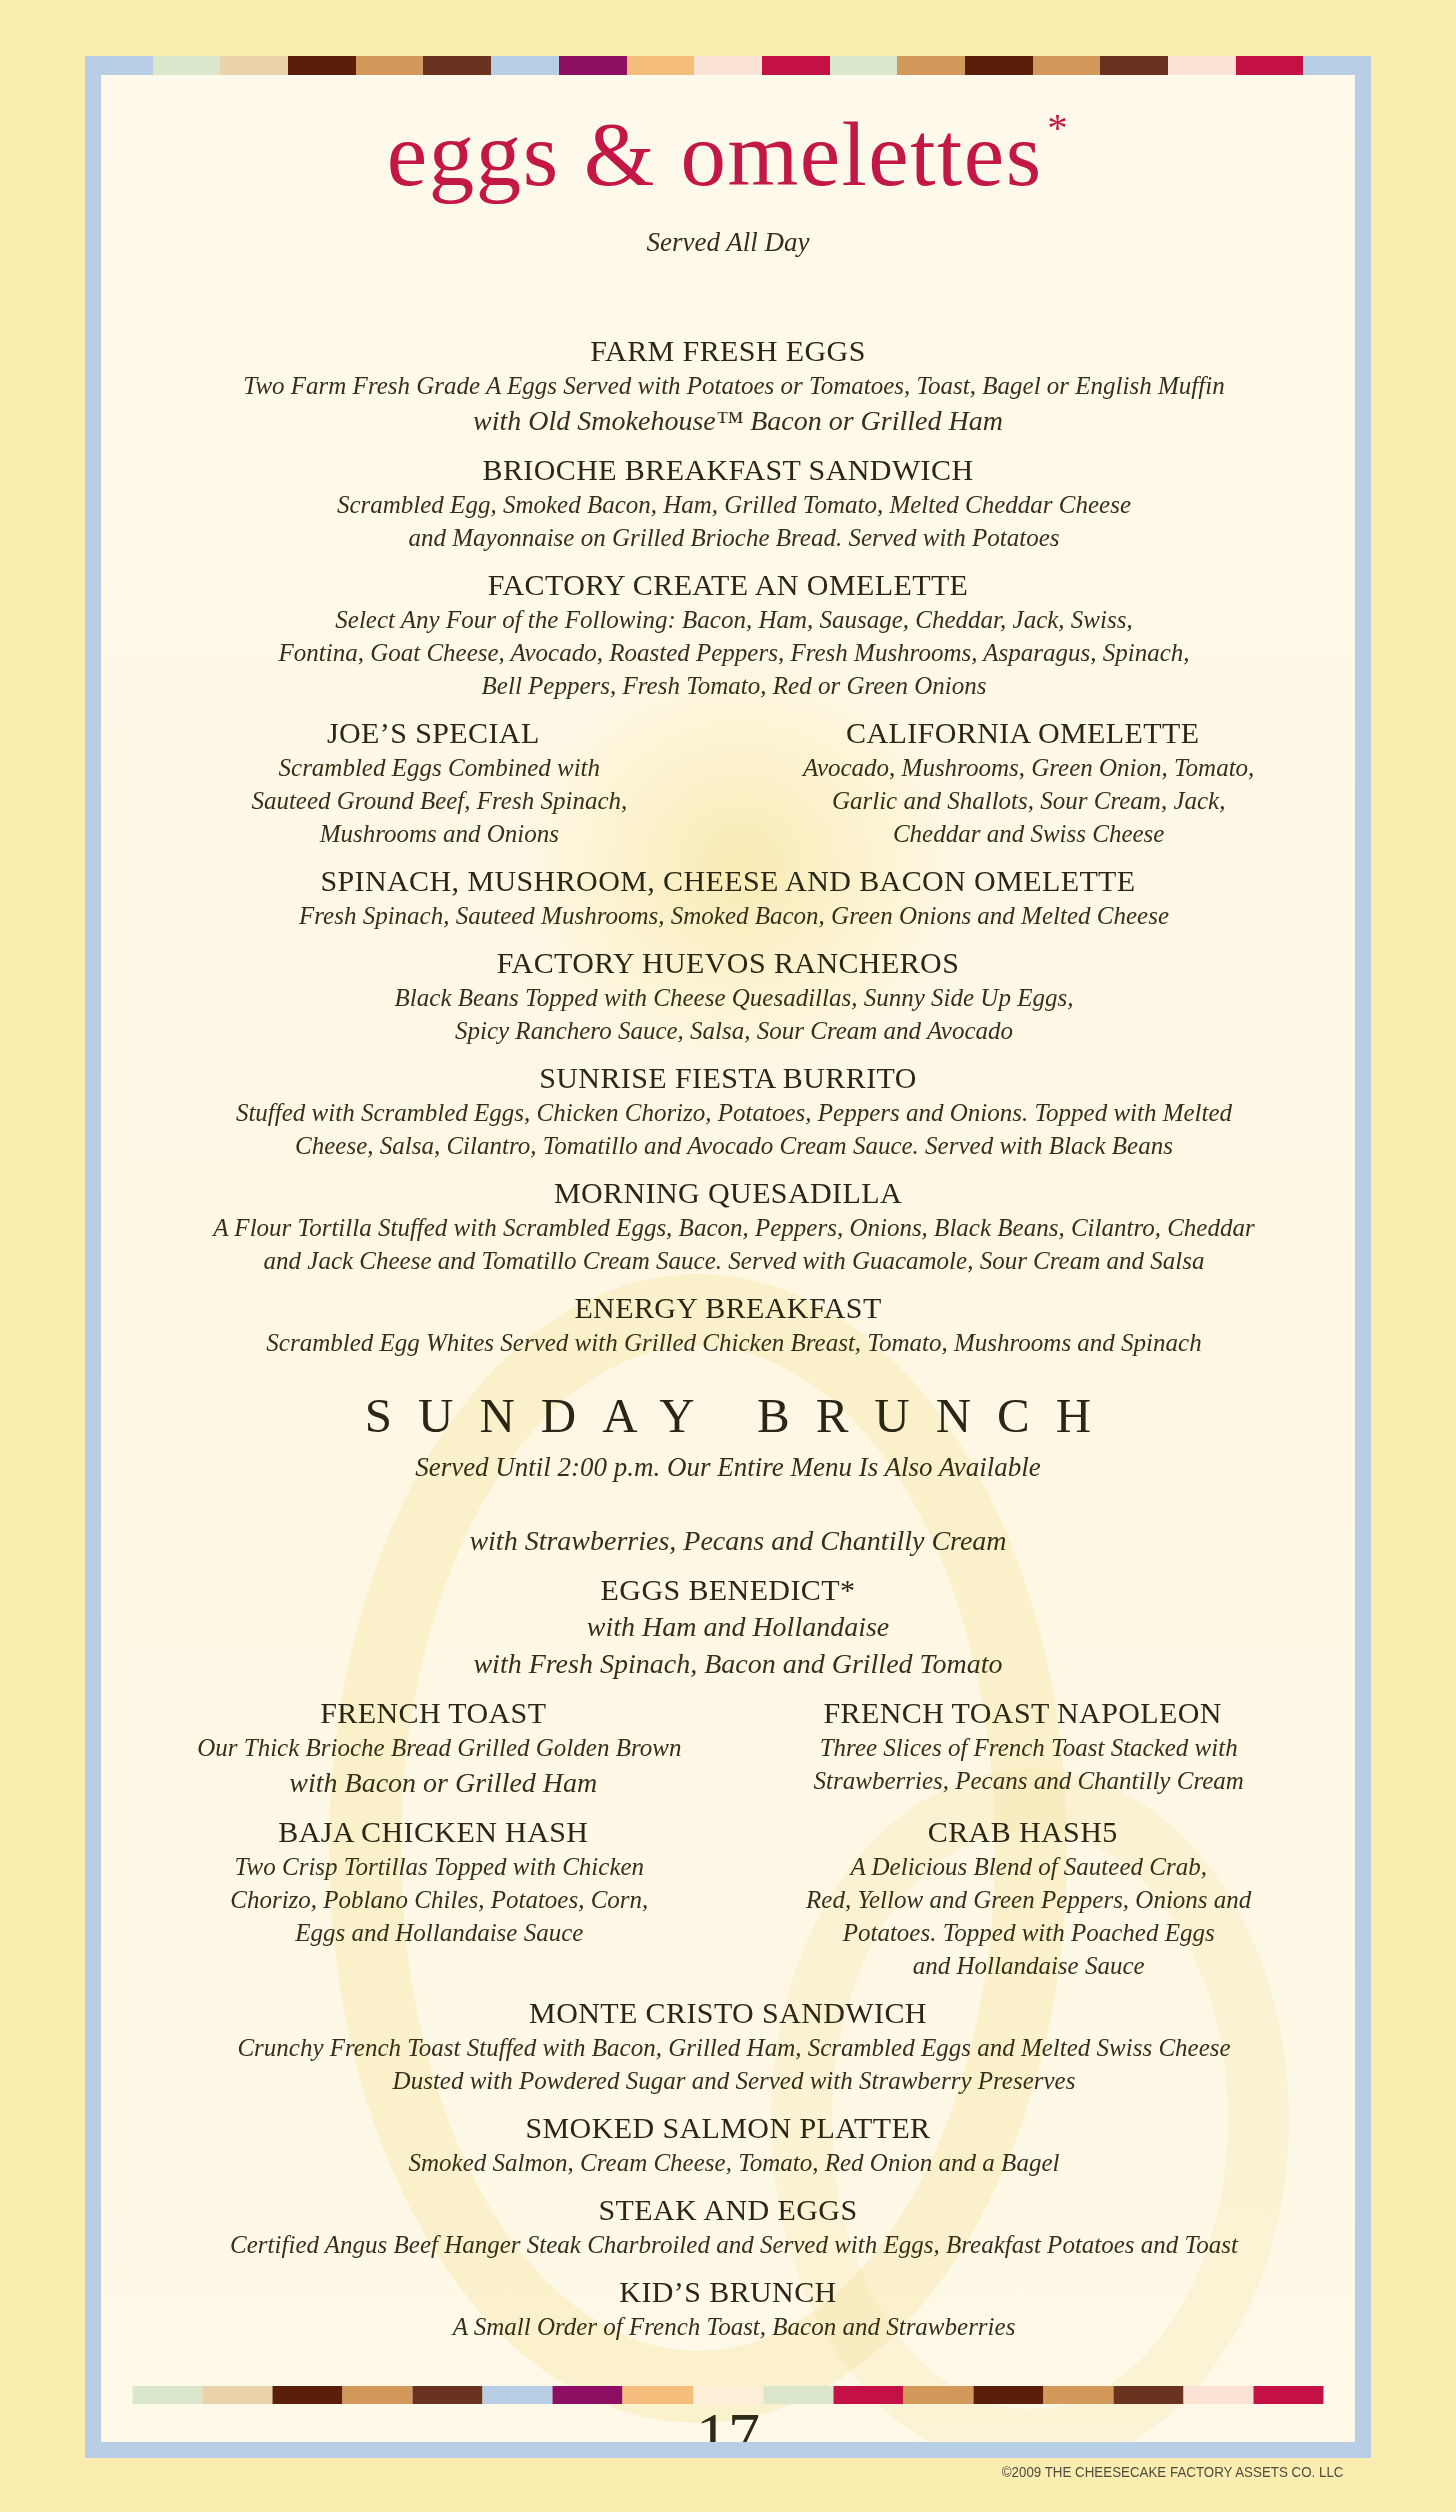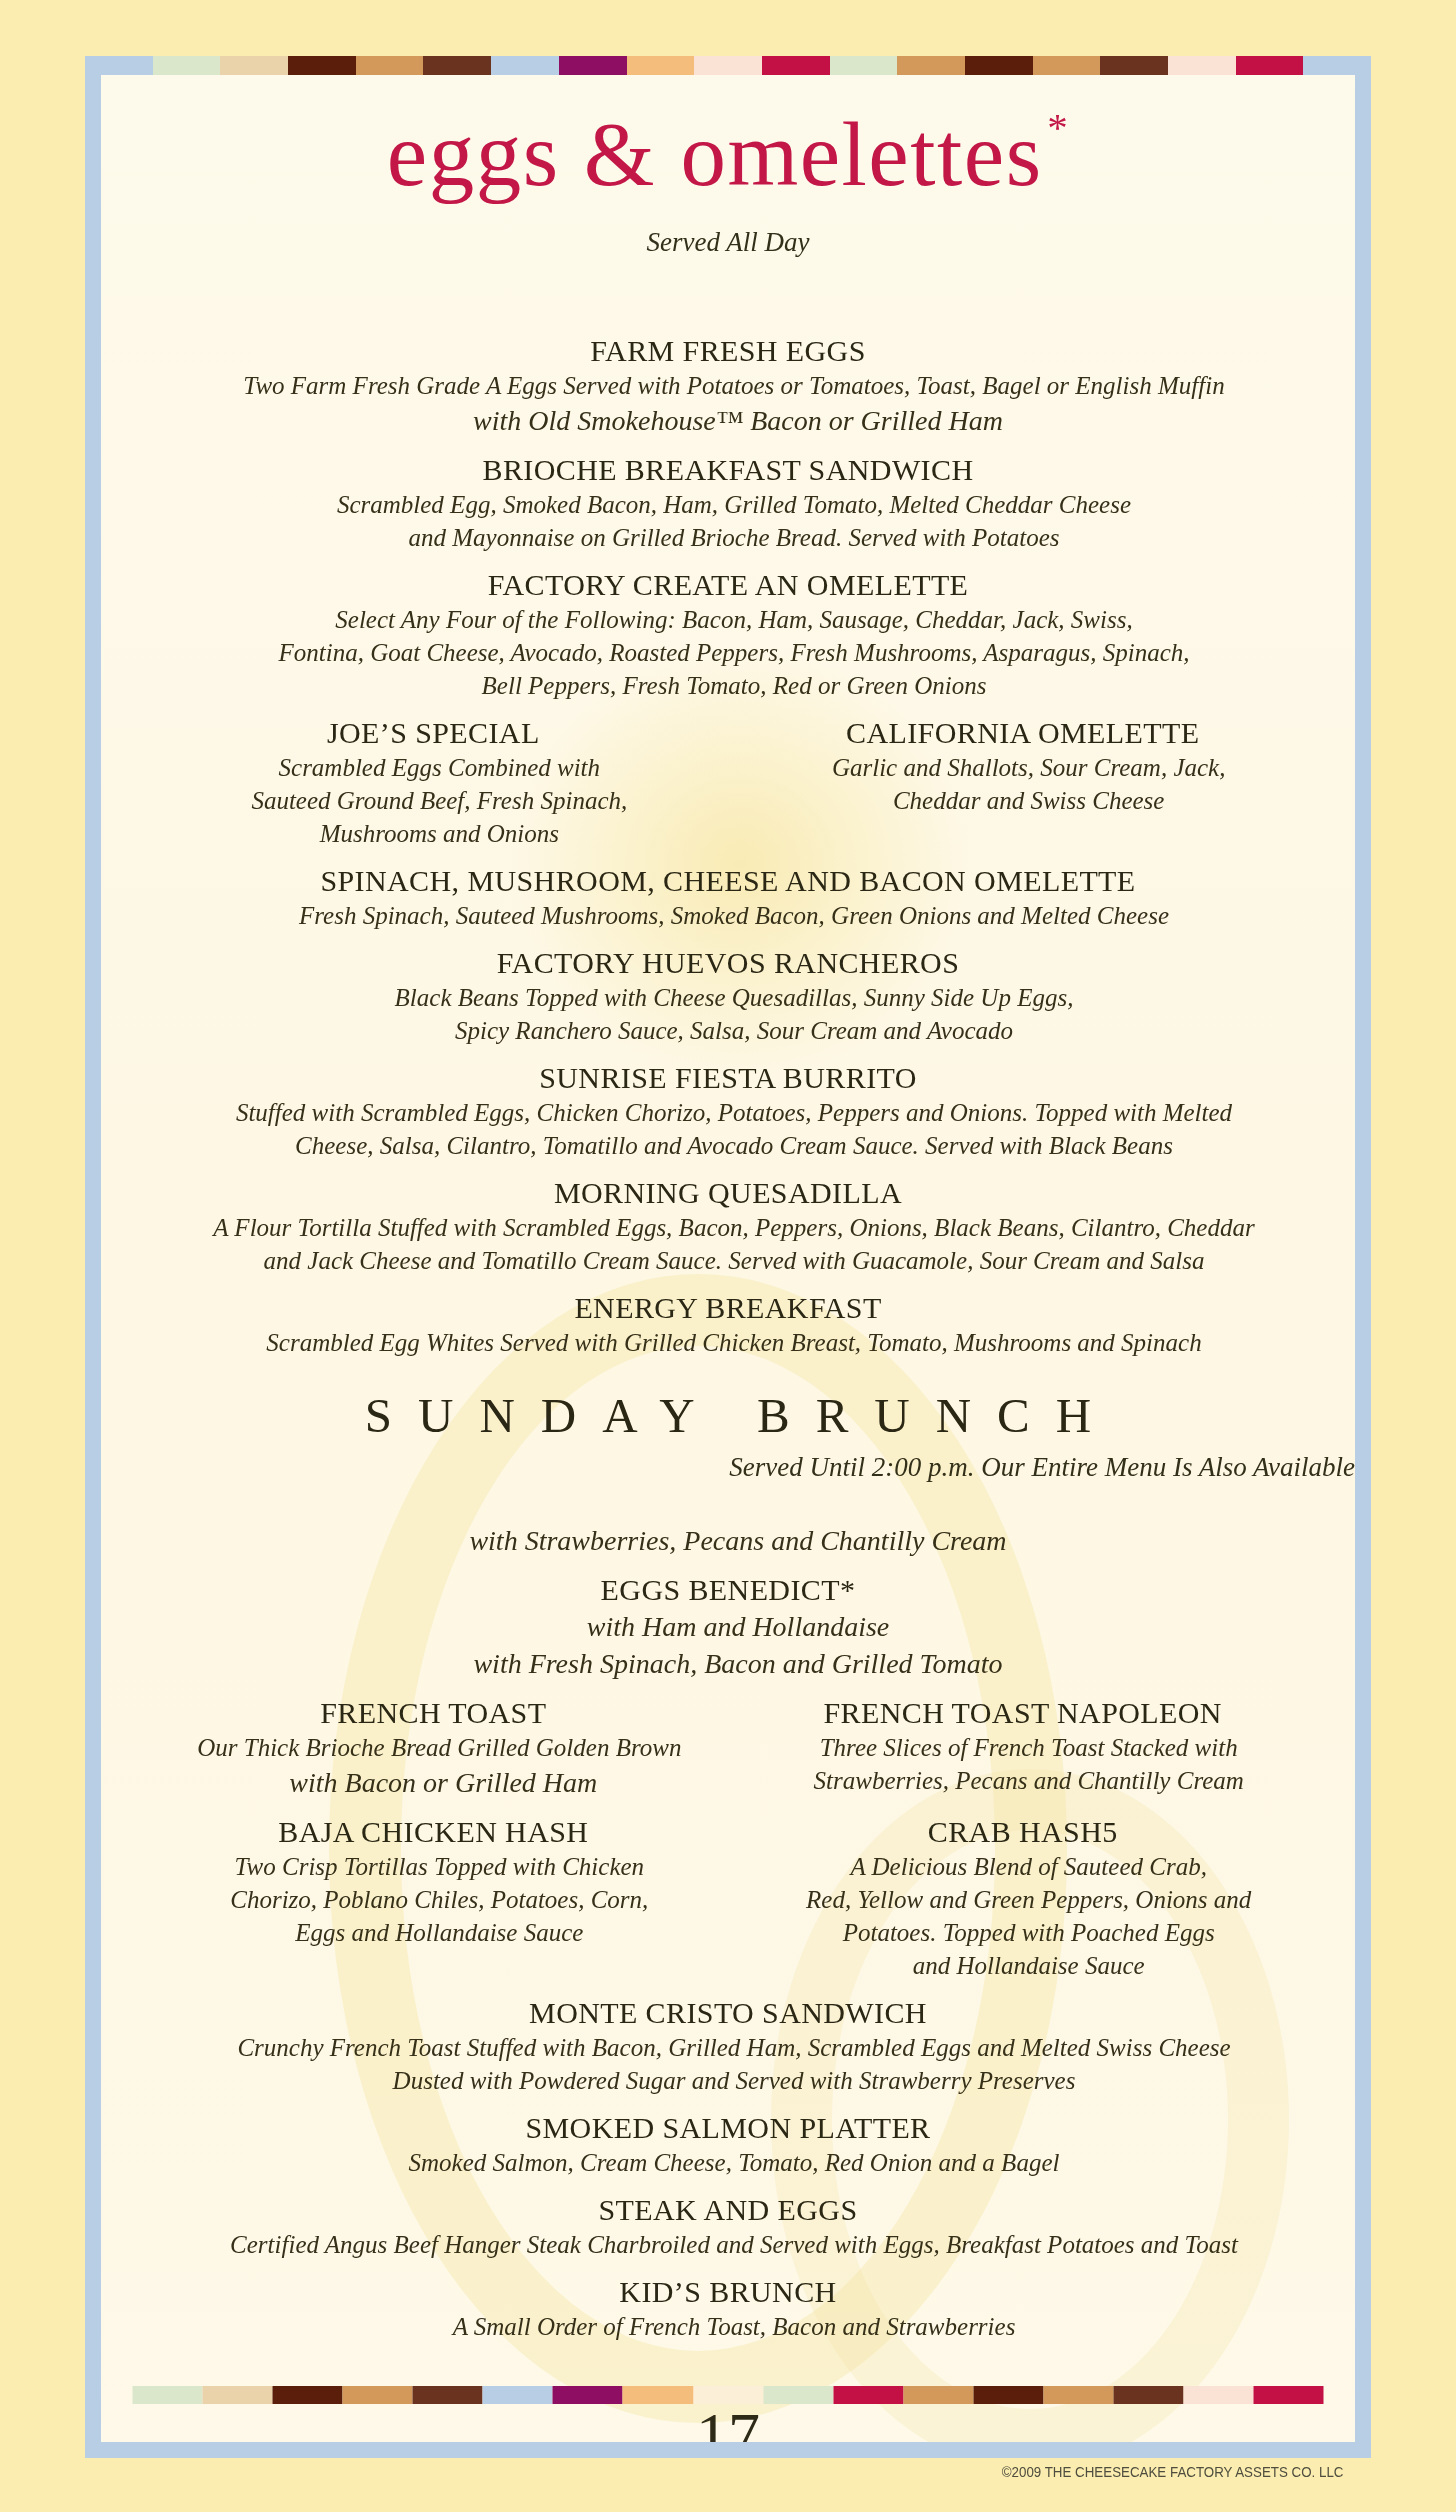--- a/index.html
+++ b/index.html
@@ -93,21 +93,20 @@
     font-weight: normal;
     color: #2B2715;
     letter-spacing: 26px;
     white-space: nowrap;
   }
   .brunch-sub {
     margin-top: 3px;
     font-size: 27px; line-height: 35px;
     font-style: italic;
     color: #333019;
-    text-align: right;
   }
   .brunch-items { margin-top: 37px; }
   .footer-strip-wrap {
     position: absolute;
     left: 50%; bottom: 38px;
     transform: translateX(-50%);
     width: 1191px; height: 18px;
     z-index: 2;
   }
   .footer-strip { display: flex; width: 100%; height: 100%; }
@@ -189,20 +188,21 @@
 
       <div class="two-col">
         <div class="item">
           <div class="name">JOE’S SPECIAL</div>
           <div class="desc">Scrambled Eggs Combined with</div>
           <div class="desc">Sauteed Ground Beef, Fresh Spinach,</div>
           <div class="desc">Mushrooms and Onions</div>
         </div>
         <div class="item">
           <div class="name">CALIFORNIA OMELETTE</div>
+          <div class="desc">Avocado, Mushrooms, Green Onion, Tomato,</div>
           <div class="desc">Garlic and Shallots, Sour Cream, Jack,</div>
           <div class="desc">Cheddar and Swiss Cheese</div>
         </div>
       </div>
 
       <div class="item">
         <div class="name">SPINACH, MUSHROOM, CHEESE AND BACON OMELETTE</div>
         <div class="desc">Fresh Spinach, Sauteed Mushrooms, Smoked Bacon, Green Onions and Melted Cheese</div>
       </div>
 

